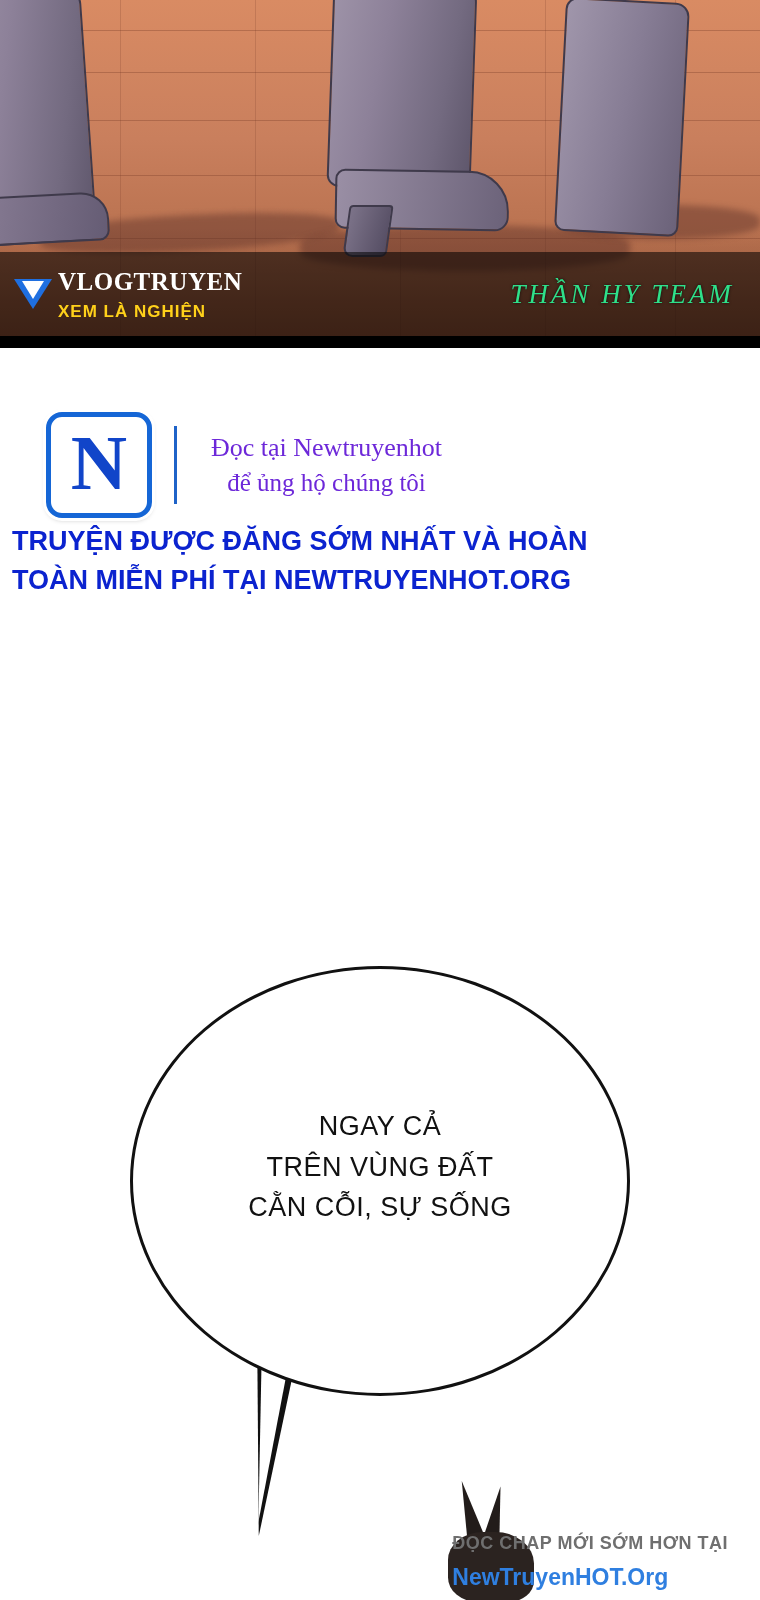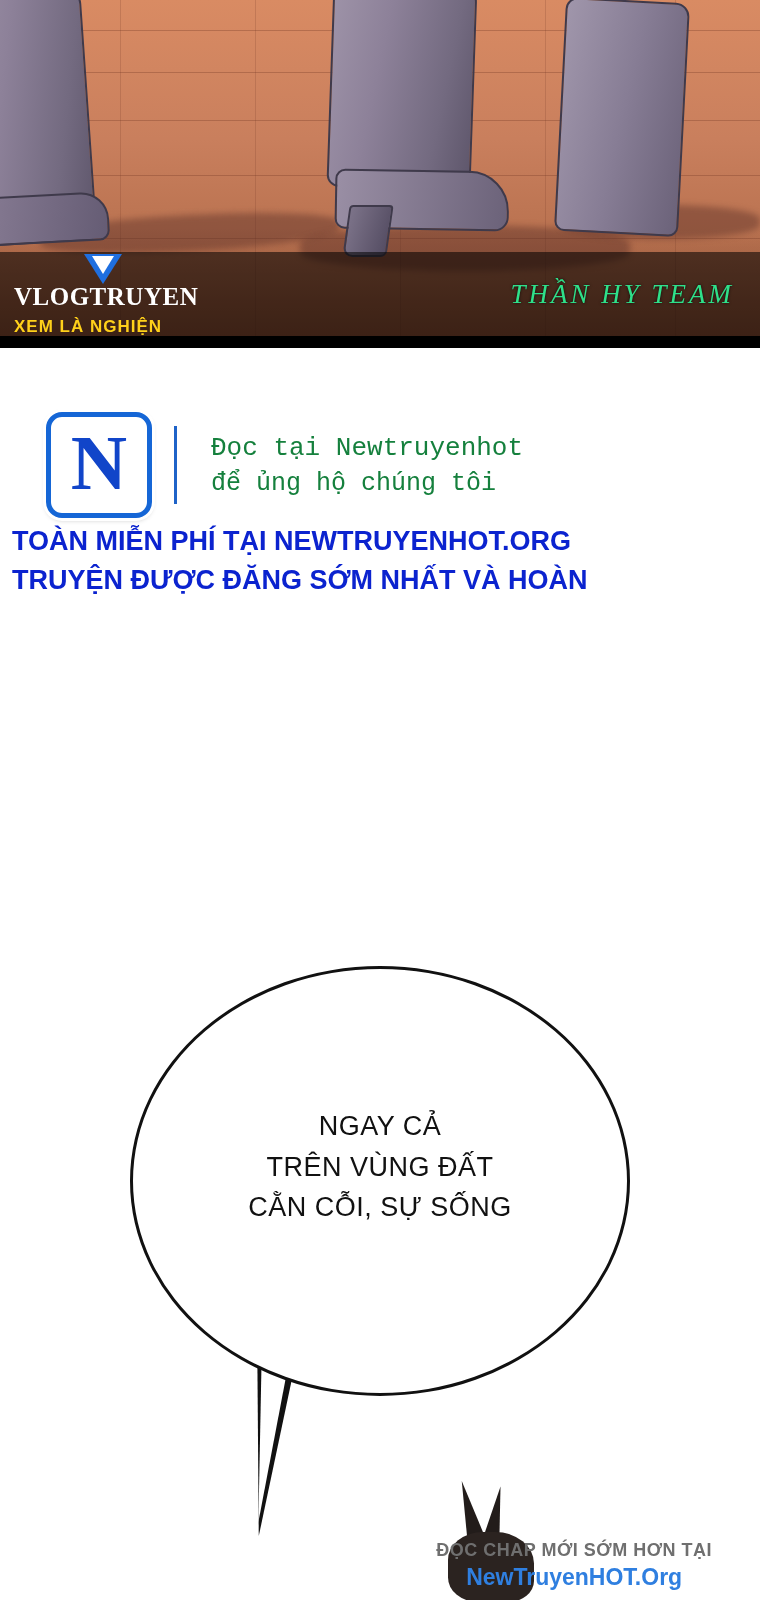--- a/index.html
+++ b/index.html
@@ -120,21 +120,20 @@
     left: 0; top: 252px;
     width: 760px; height: 84px;
     background: rgba(0,0,0,0.55);
     display: flex;
     align-items: center;
   }
   #wm-logo-group {
     display: flex;
     align-items: center;
     margin-left: 14px;
-    flex-direction: column;
   }
   #wm-arrow {
     width: 0; height: 0;
     border-left: 19px solid transparent;
     border-right: 19px solid transparent;
     border-top: 30px solid #1f6fe0;
     margin-right: 6px;
     position: relative;
   }
   #wm-arrow::after {
@@ -209,23 +208,23 @@
     line-height: 1;
     margin-top: -4px;
   }
   #promo-divider {
     width: 3px;
     height: 78px;
     background: #1f63c8;
     margin: 0 34px 0 22px;
   }
   #promo-lines {
-    font-family: Liberation Mono, monospace;
-    color: #15803d;
-    text-align: left;
+    font-family: Liberation Serif, serif;
+    color: #6d28d9;
+    text-align: center;
   }
   #promo-line1 { font-size: 26px; }
   #promo-line2 { font-size: 25px; margin-top: 6px; }
 
   #promo-banner {
     position: absolute;
     left: 12px; top: 162px;
     width: 736px;
     color: #0b23cf;
     font-size: 27px;
@@ -304,35 +303,35 @@
   }
   #creature-head {
     position: absolute;
     left: 8px; top: 52px;
     width: 86px; height: 70px;
     background: #2b2320;
     border-radius: 40% 45% 30% 35%;
   }
   #bottom-wm {
     position: absolute;
-    right: 48px; bottom: 10px;
-    text-align: center;
+    right: 32px; bottom: 10px;
+    text-align: left;
     line-height: 1.15;
   }
   #bottom-wm-line1 {
     color: #6f6f6f;
     font-size: 18px;
     font-weight: bold;
     letter-spacing: .5px;
   }
   #bottom-wm-line2 {
     color: #2f7fe0;
     font-size: 23px;
     font-weight: bold;
-    margin-top: 3px;
+    margin-top: 10px;
   }
 </style>
 </head>
 <body>
 
 <div id="panel-art">
 
   <div class="floor">
     <div class="plank" style="top:30px"></div>
     <div class="plank" style="top:72px"></div>
@@ -380,22 +379,22 @@
       <span id="promo-logo-letter">N</span>
     </div>
     <div id="promo-divider"></div>
     <div id="promo-lines">
       <div id="promo-line1">Đọc tại Newtruyenhot</div>
       <div id="promo-line2">để ủng hộ chúng tôi</div>
     </div>
   </div>
 
   <div id="promo-banner">
+    <div>TRUYỆN ĐƯỢC ĐĂNG SỚM NHẤT VÀ HOÀN</div>
     <div>TOÀN MIỄN PHÍ TẠI NEWTRUYENHOT.ORG</div>
-    <div>TRUYỆN ĐƯỢC ĐĂNG SỚM NHẤT VÀ HOÀN</div>
   </div>
 </div>
 
 <div id="bubble-wrap">
   <div id="bubble-tail"></div>
   <div id="bubble-tail-inner"></div>
   <div id="bubble"></div>
   <div id="bubble-text">
     <div>NGAY CẢ</div>
     <div>TRÊN VÙNG ĐẤT</div>

